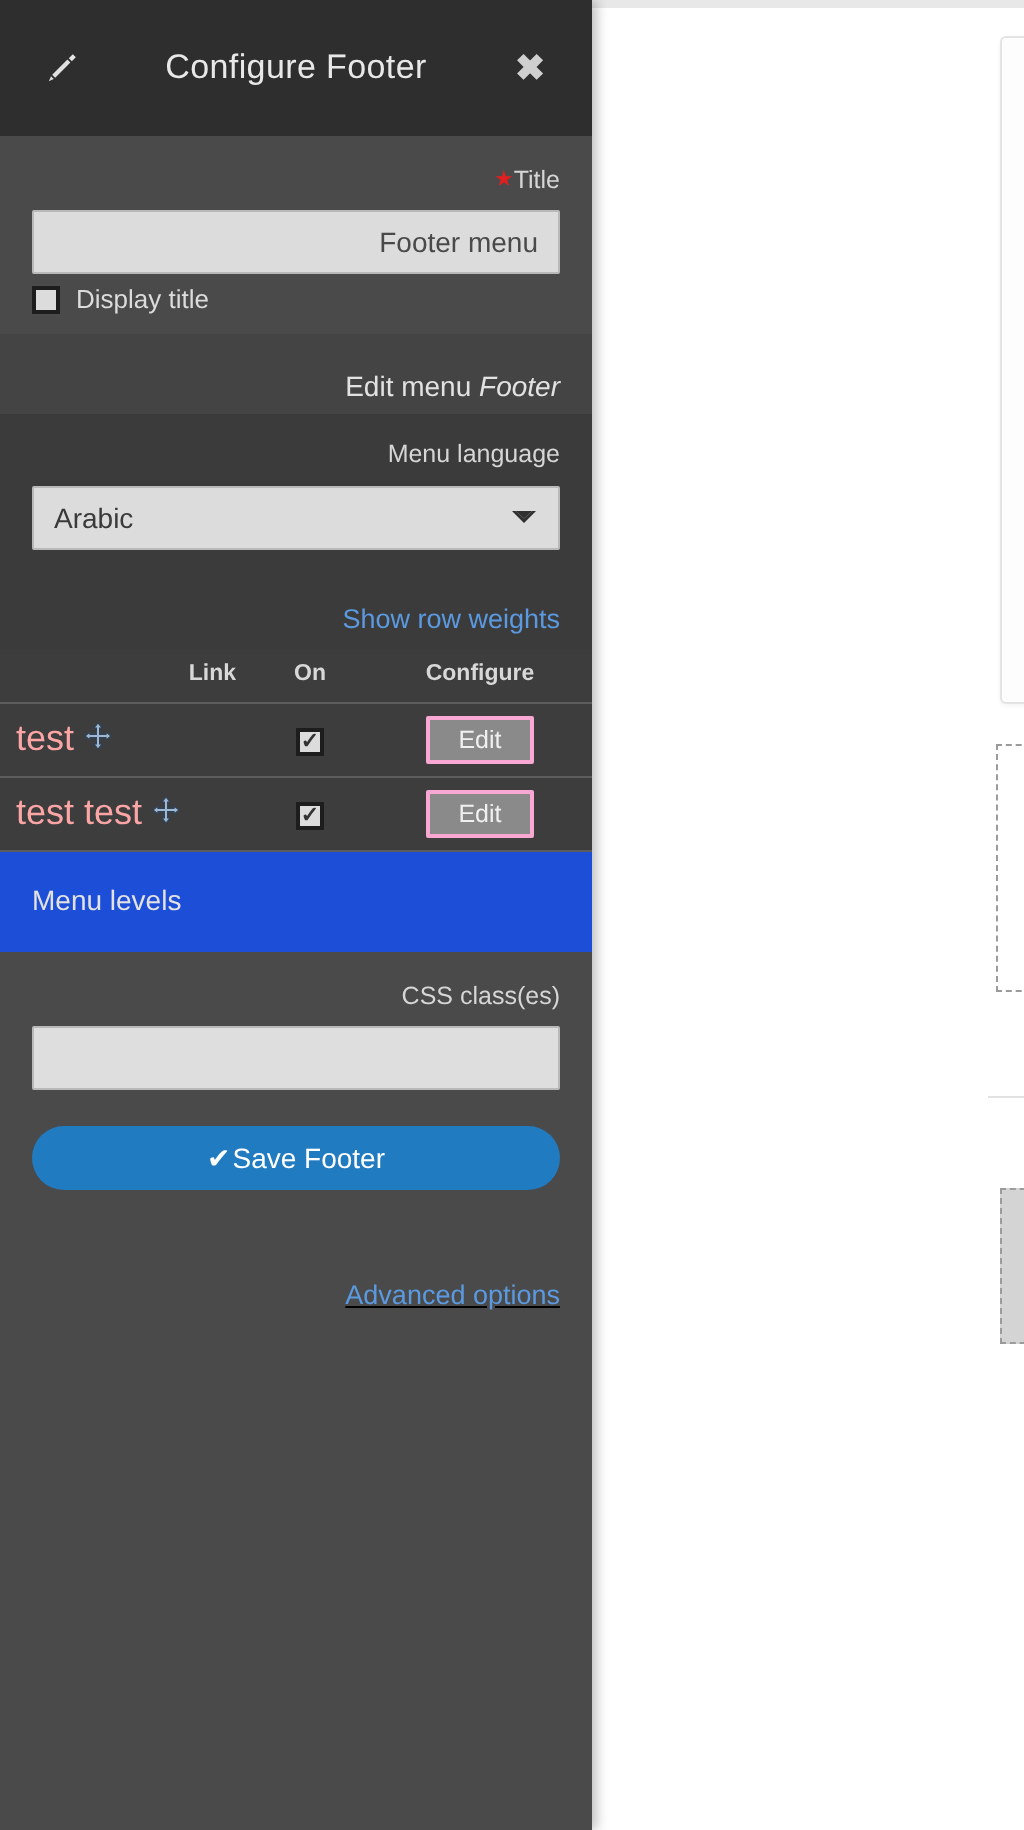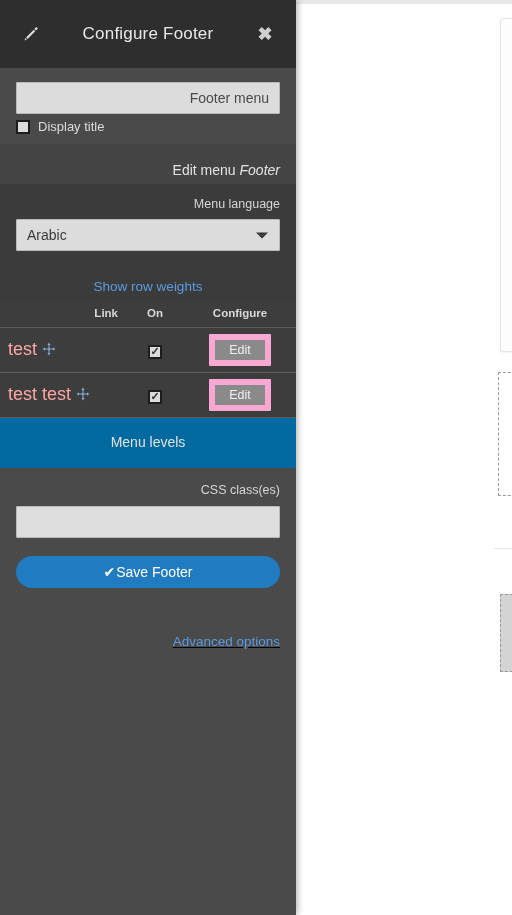--- a/index.html
+++ b/index.html
@@ -223,21 +223,21 @@
   }
   .chevron { display: block; }
 
   .link {
     color: #5b9ae0;
     font-size: 13.5px;
     text-decoration: none;
     cursor: pointer;
   }
   .link-row {
-    text-align: center;
+    text-align: right;
     padding: 12px 16px 6px 16px;
   }
 
   
   .menu-table { width: 100%; border-collapse: collapse; }
   .menu-table th {
     font-size: 11.5px;
     color: #d8d8d8;
     font-weight: bold;
     padding: 6px 8px 8px 8px;
@@ -266,33 +266,33 @@
 
   .drag-handle {
     display: inline-block;
     vertical-align: middle;
     margin-right: 6px;
     cursor: move;
   }
 
   .btn-edit {
     background: #8a8a8a;
-    border: 6px solid #f9a8d4;
+    border: 2px solid #f9a8d4;
     color: #f0f0f0;
     font-size: 12.5px;
     font-family: "Liberation Sans", sans-serif;
     padding: 3px 14px;
     border-radius: 1px;
     cursor: pointer;
     min-width: 54px;
   }
 
   .menu-levels-row {
-    background: #0369a1;
-    text-align: center;
+    background: #1d4ed8;
+    text-align: left;
     color: #e2e2e2;
     font-size: 14px;
     padding: 16px 16px 18px 16px;
   }
 
   .btn-save {
     width: 100%;
     height: 32px;
     background: #217bc0;
     border: 0;
@@ -340,20 +340,23 @@
       <button class="icon-btn pencil-glyph">
         <svg width="20" height="20" viewBox="0 0 20 20">
           <path d="M15.4 3.1 L16.9 4.6 L14.9 6.6 L13.4 5.1 Z" fill="#e6e6e6"></path>
           <path d="M12.7 5.8 L14.2 7.3 L6.6 14.9 L5.1 13.4 Z" fill="#e0e0e0"></path>
           <path d="M4.5 14.1 L5.9 15.5 L3.4 16.6 Z" fill="#dadada"></path>
         </svg>
       </button>
     </div>
 
     <div class="sect sect-a">
+      <label class="field-label">
+        <span>Title</span><span class="req-star">★</span>
+      </label>
       <input class="text-input" type="text" value="Footer menu" style="">
       <div class="inline-right">
         <span class="checkbox unchecked">
           <span class="tick">✓</span>
         </span>
         <span class="cb-label">Display title</span>
       </div>
     </div>
 
     <div class="edit-menu-heading">

